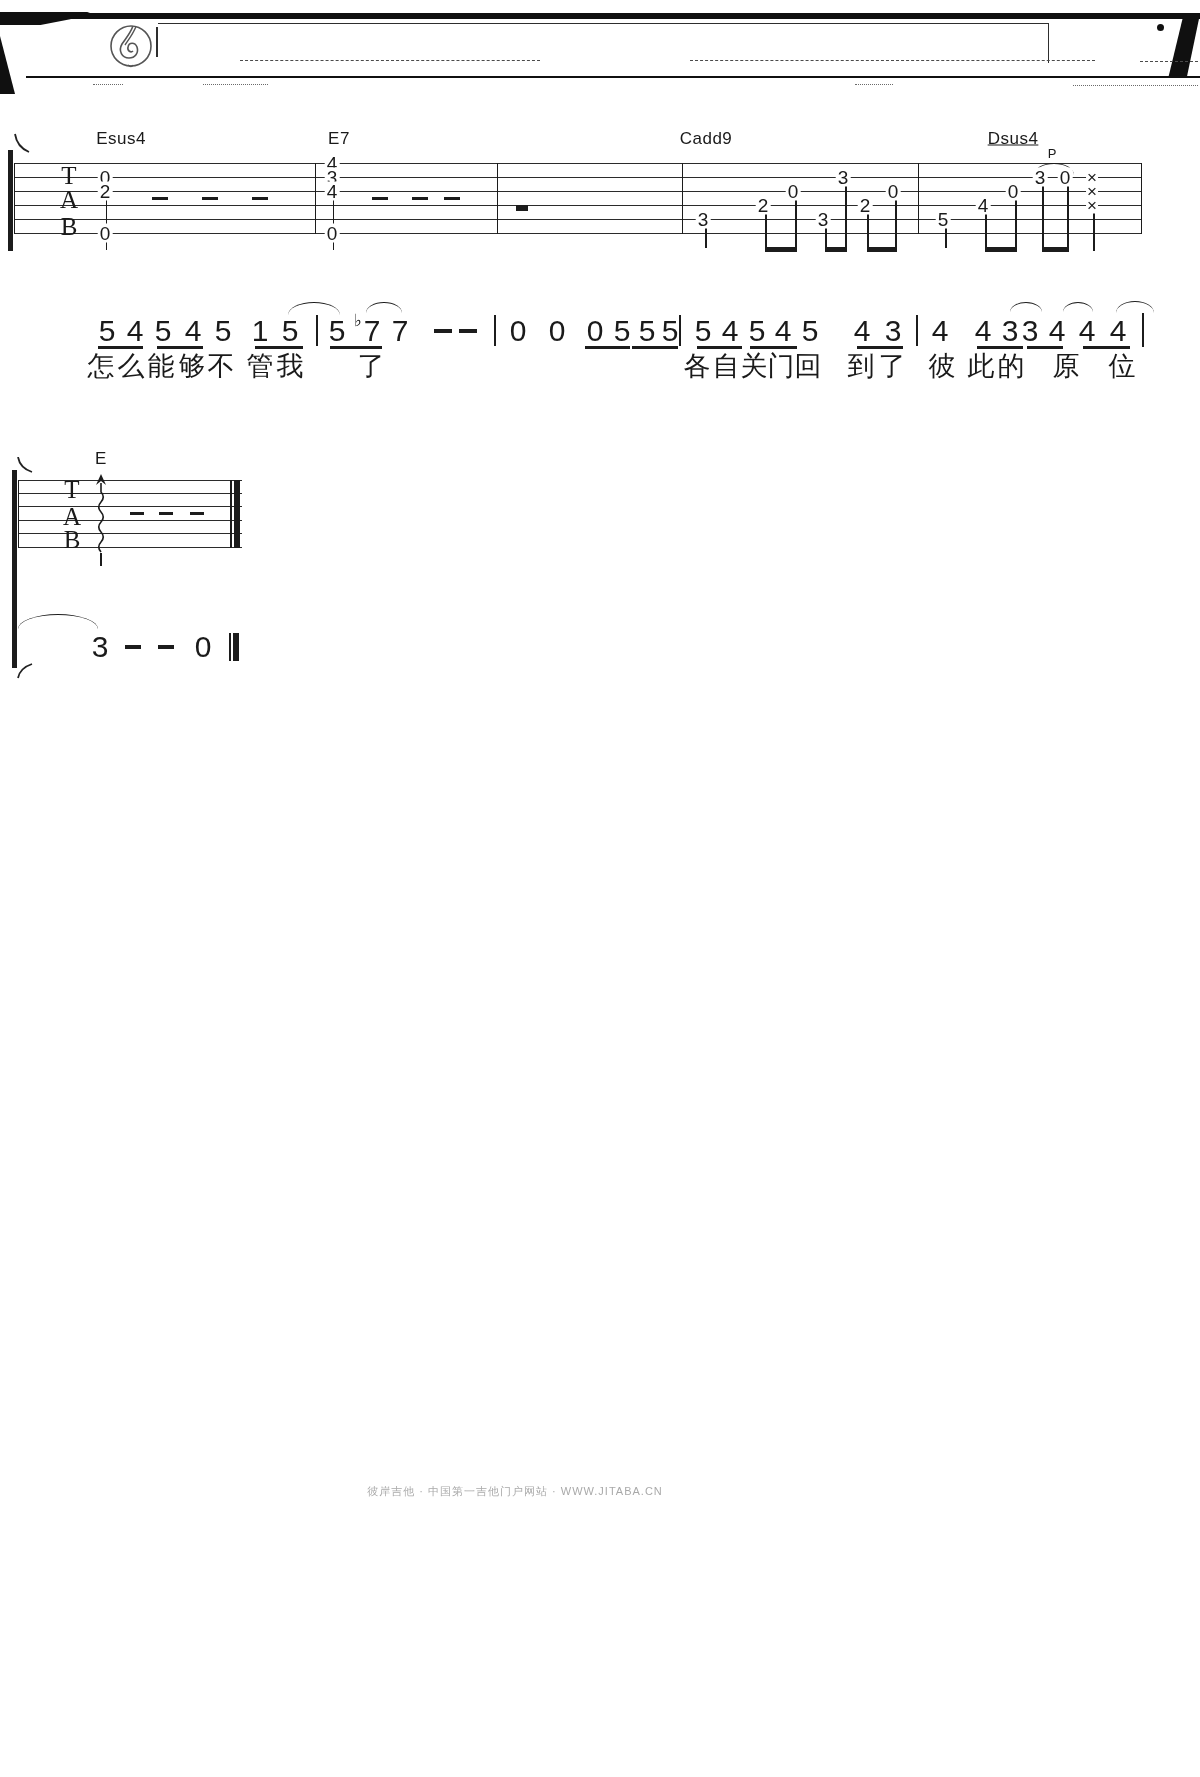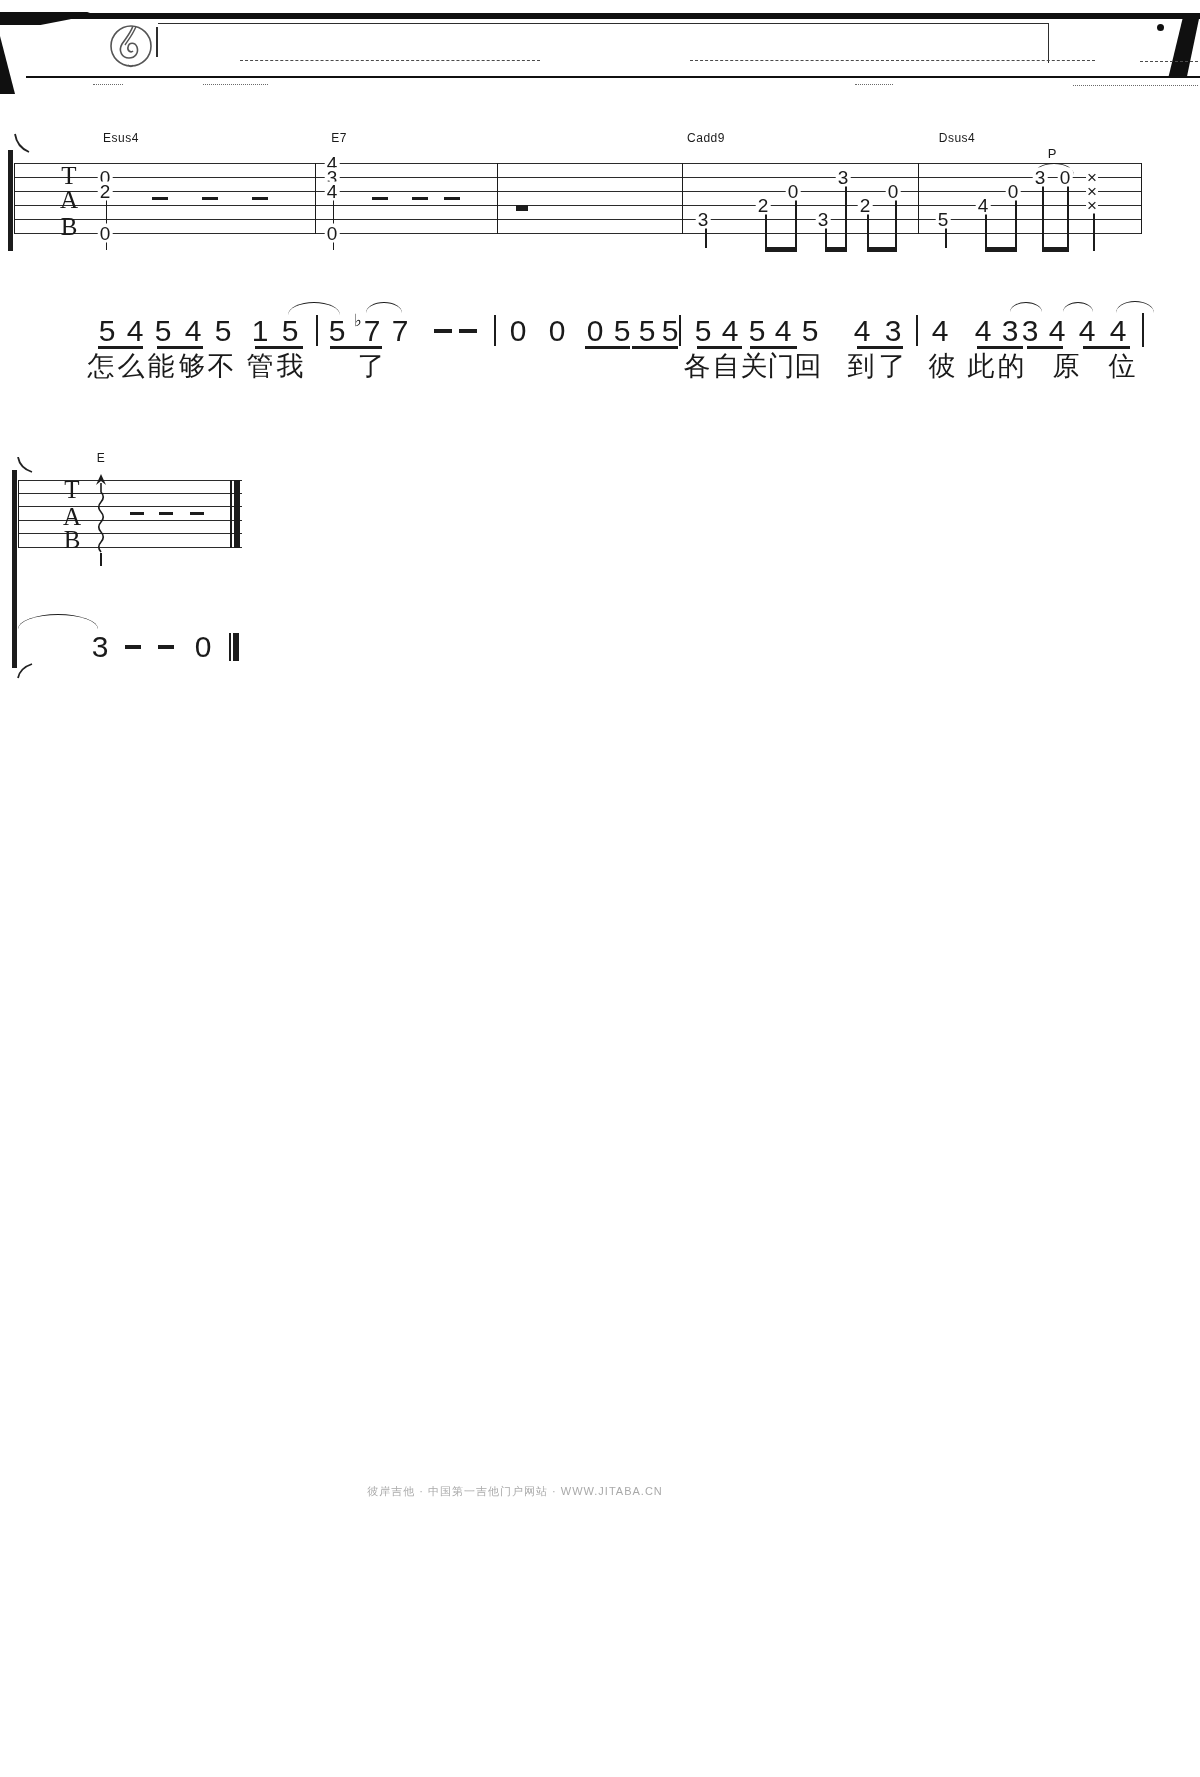--- a/index.html
+++ b/index.html
@@ -1,21 +1,21 @@
 <!DOCTYPE html>
 <html><head>
 <meta charset="utf-8">
 <style>
   html,body{margin:0;padding:0;background:#fff}
   .page{position:relative;width:1200px;height:1777px;background:#fff;overflow:hidden;
         font-family:"Liberation Sans","DejaVu Sans",sans-serif;color:#1a1a1a}
   .abs{position:absolute}
   
   .t{position:absolute;transform:translate(-50%,-50%);white-space:nowrap;line-height:1;color:#1a1a1a}
-  .chord{font-size:12px;letter-spacing:.5px}
+  .chord{font-size:17px;letter-spacing:.5px}
   .tabletter{font-family:"Liberation Serif","DejaVu Serif",serif;font-size:25px}
   .num{font-size:19px;background:#fff;padding:0 2px}
   .x{font-size:17px;background:#fff;padding:0 1px}
   .label{font-size:13px}
   .jnum{font-size:30px}
   .jflat{font-size:17px}
   .lyric{font-size:27px;font-family:"Liberation Sans","DejaVu Sans",sans-serif}
   
   .r{position:absolute;background:#1c1c1c}
   .staffline{background:#2b2b2b}
@@ -128,21 +128,21 @@
         <div class="r" style="left: 459px; top: 329px; width: 18px; height: 3.5px;"></div>
         <div class="tie" style="left: 1034px; top: 163px; width: 40px; height: 11px;"></div>
         <div class="tie" style="left: 288px; top: 302px; width: 52px; height: 12px;"></div>
         <div class="tie" style="left: 366px; top: 302px; width: 36px; height: 10px;"></div>
         <div class="tie" style="left: 1010px; top: 302px; width: 32px; height: 9px;"></div>
         <div class="tie" style="left: 1063px; top: 302px; width: 30px; height: 9px;"></div>
         <div class="tie" style="left: 1116px; top: 301px; width: 38px; height: 11px;"></div>
         <span class="t chord" style="left: 121px; top: 138px;">Esus4</span>
         <span class="t chord" style="left: 339px; top: 138px;">E7</span>
         <span class="t chord" style="left: 706px; top: 138px;">Cadd9</span>
-        <span class="t chord" style="left: 957px; top: 138px;">Dsus4</span>
+        <span class="t chord" style="left: 1013px; top: 138px; text-decoration: underline;">Dsus4</span>
         <span class="t tabletter" style="left: 69px; top: 175px;">T</span>
         <span class="t tabletter" style="left: 69px; top: 199px;">A</span>
         <span class="t tabletter" style="left: 69px; top: 226px;">B</span>
         <span class="t num" style="left: 105px; top: 177px;">0</span>
         <span class="t num" style="left: 105px; top: 191px;">2</span>
         <span class="t num" style="left: 105px; top: 233px;">0</span>
         <span class="t num" style="left: 332px; top: 163px;">4</span>
         <span class="t num" style="left: 332px; top: 177px;">3</span>
         <span class="t num" style="left: 332px; top: 191px;">4</span>
         <span class="t num" style="left: 332px; top: 233px;">0</span>

